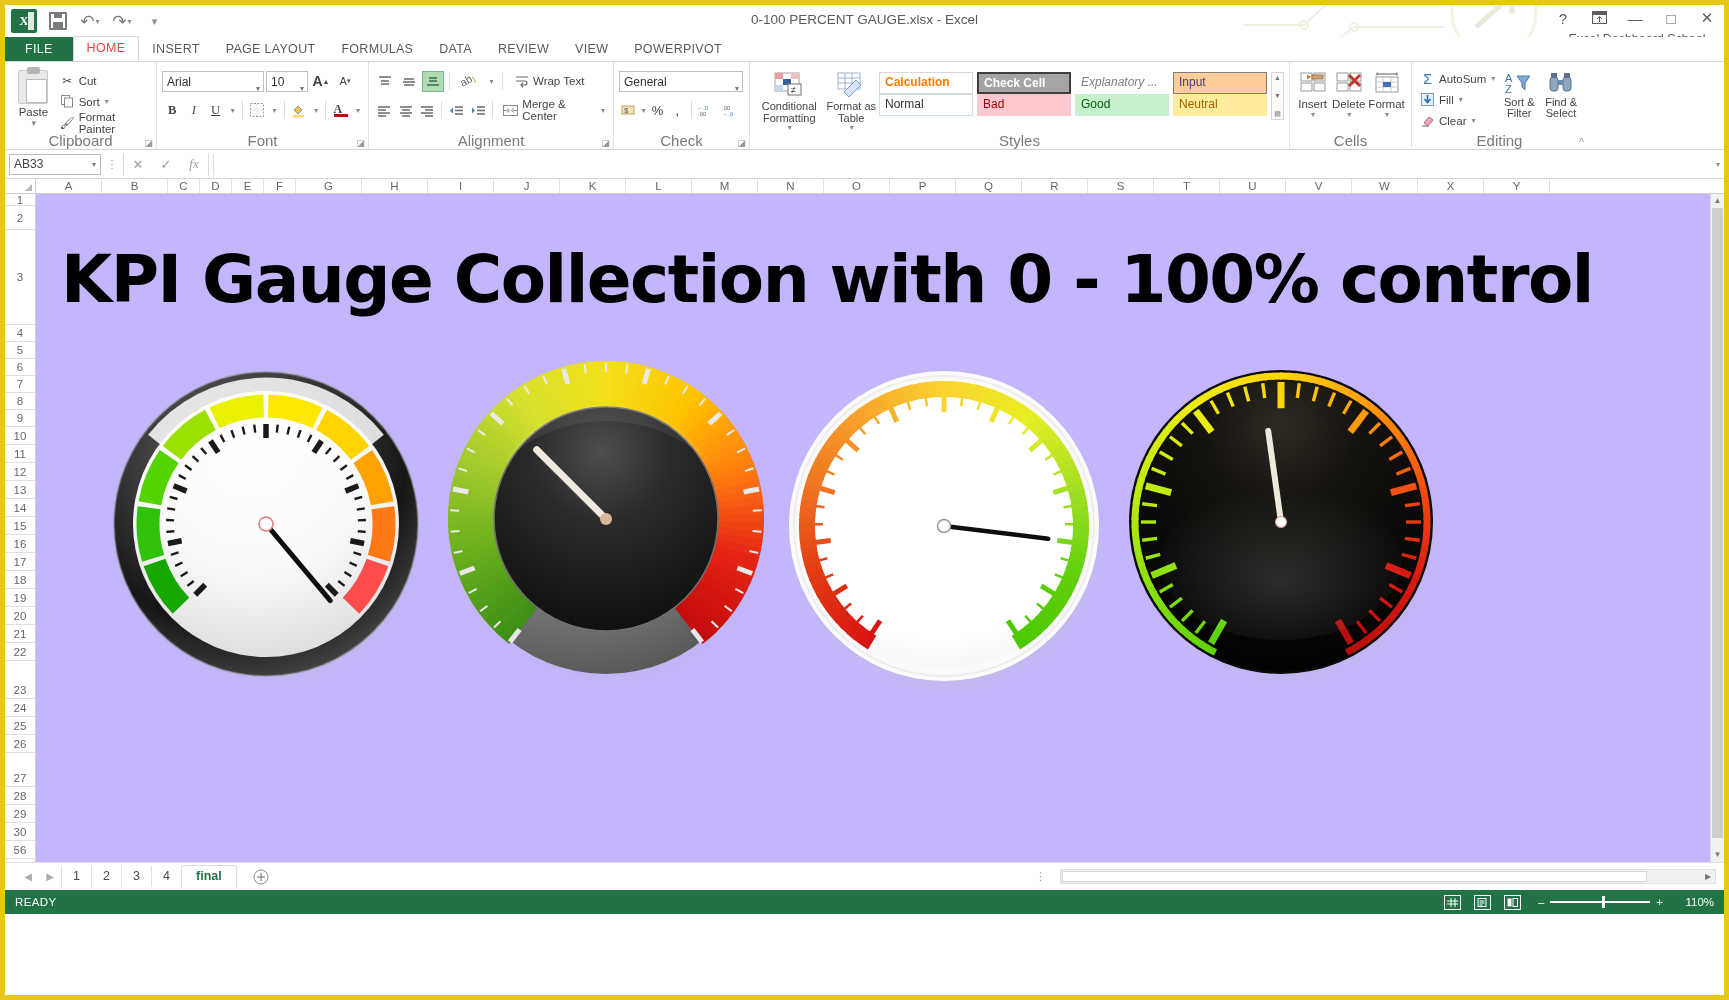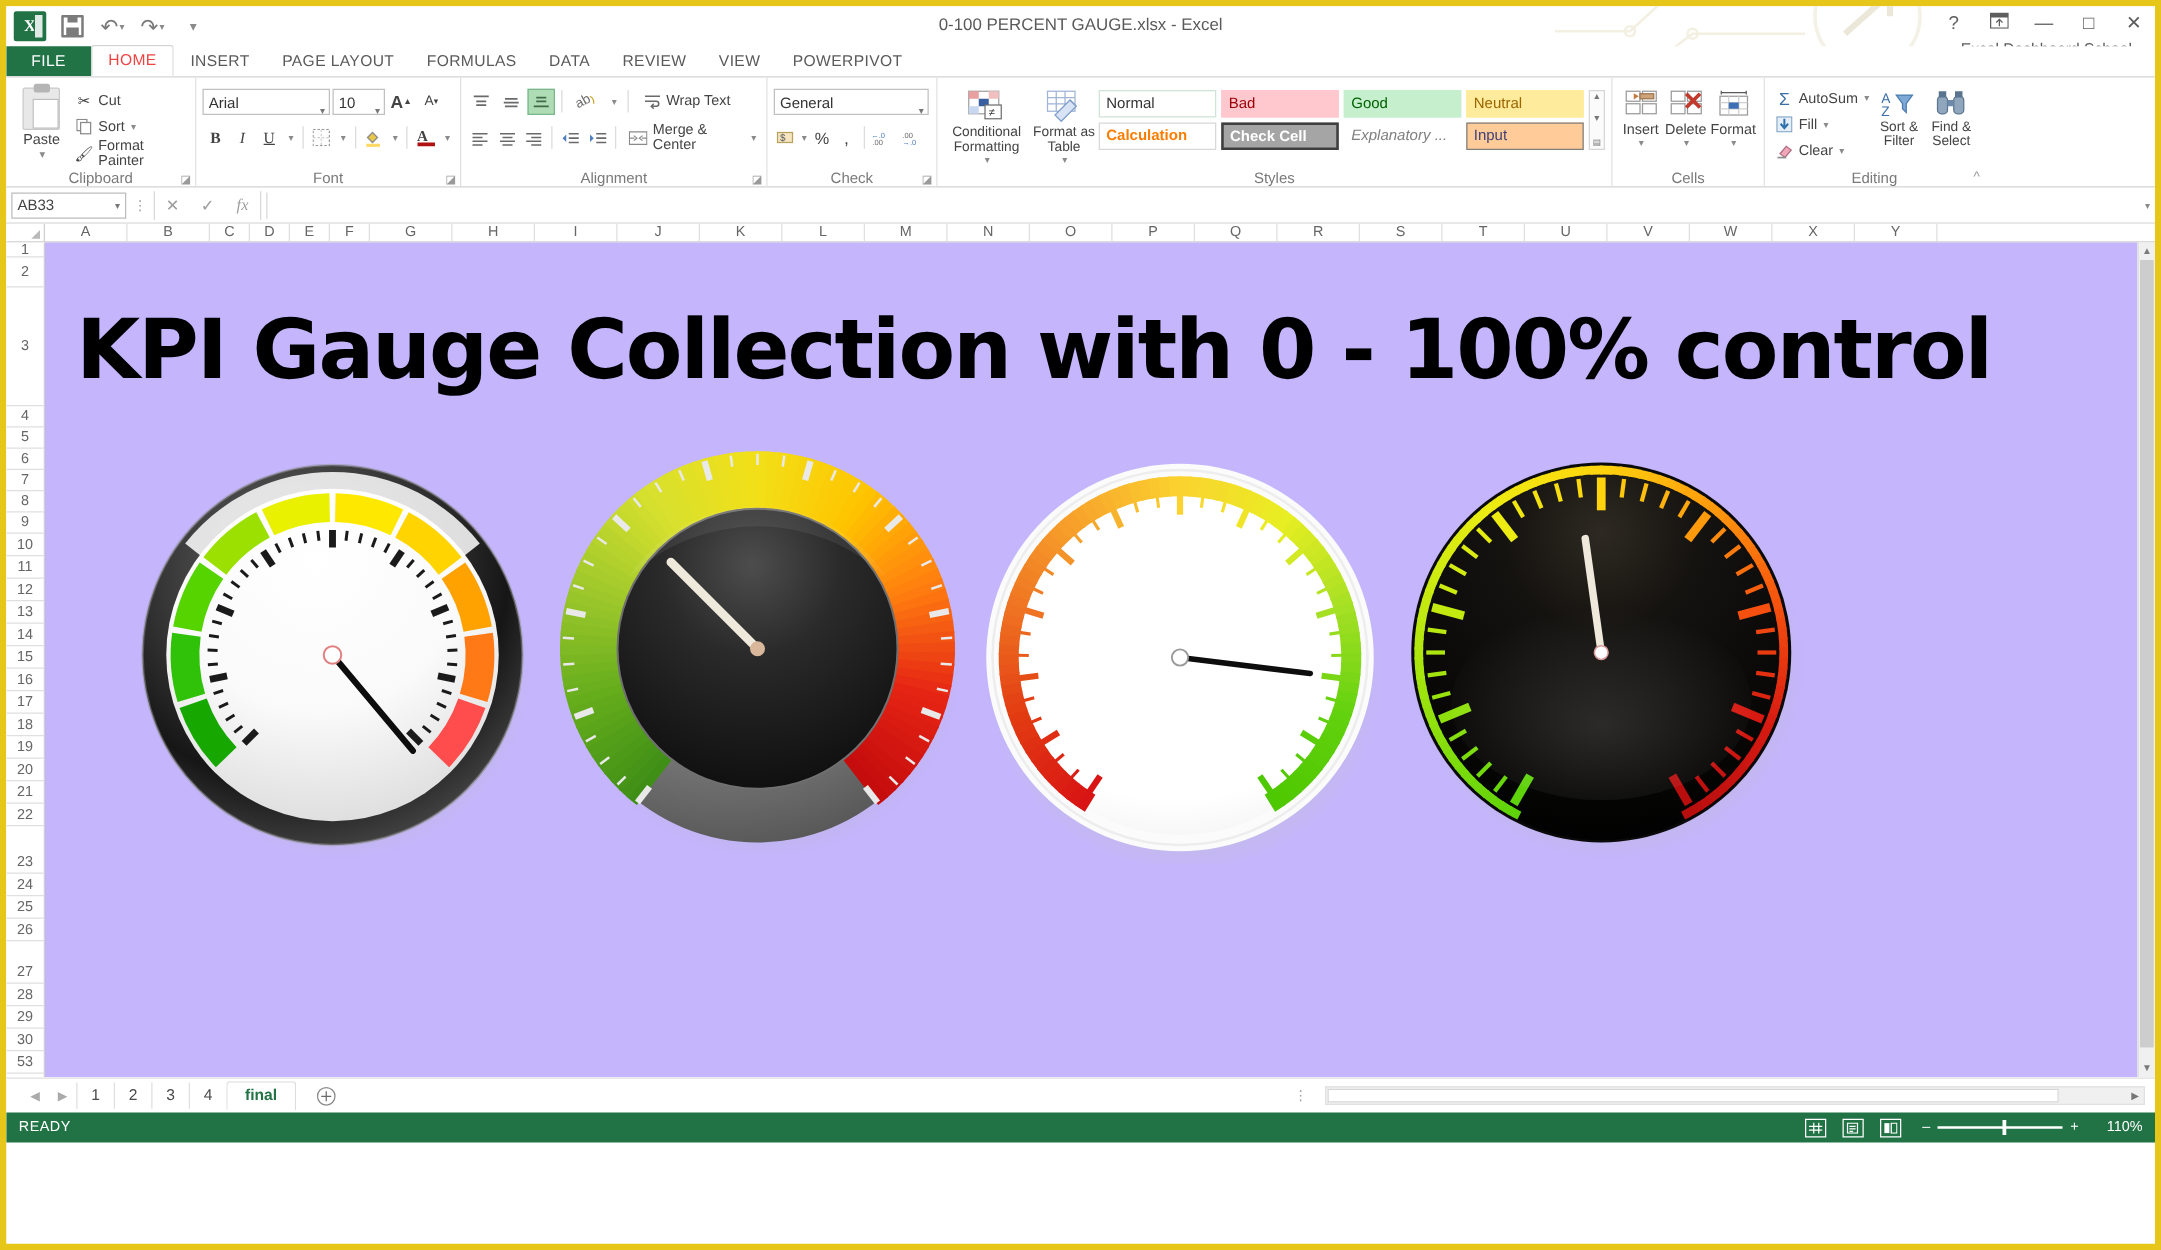--- a/index.html
+++ b/index.html
@@ -47,21 +47,21 @@
   .tab.file { background:#217346; color:#fff; padding:5px 20px 5px; font-weight:normal; }
   .tab.active { background:#fff; border:1px solid #d4d4d4; border-bottom:1px solid #fff;
                 color:#ef4444; position:relative; z-index:3; border-radius:2px 2px 0 0; }
 
   
   .ribbon { position:relative; height:89px; background:#fff; border-top:1px solid #d4d4d4;
             border-bottom:1px solid #d4d4d4; display:flex; }
   .grp { position:relative; height:88px; padding:3px 5px 0; border-right:1px solid #e2e2e2;
          display:flex; flex-direction:column;}
   .grp-label { position:absolute; bottom:1px; left:0; right:0; text-align:center;
-               font-size:12px; color:#7a7a7a; }
+               font-size:15px; color:#7a7a7a; }
   .grp-dlg { position:absolute; bottom:2px; right:3px; font-size:9px; color:#9a9a9a;}
   .grp-body { display:flex; flex:1; padding-top:2px;}
 
   .bigbtn { width:54px; display:flex; flex-direction:column; align-items:center;
             justify-content:flex-start; padding-top:3px; font-size:11.5px; color:#444;}
   .bigbtn .lbl { text-align:center; line-height:12px; margin-top:2px;}
   .smrow { display:flex; align-items:center; gap:4px; height:21px; font-size:11.5px; color:#444;
            padding:0 3px;}
   .smrow .ic { width:15px; height:15px; display:flex; align-items:center; justify-content:center;
                font-size:12px; }
@@ -475,31 +475,31 @@
               <rect x="2" y="1" width="22" height="16" fill="#fff" stroke="#9fb4d6"></rect>
               <path d="M2 6h22M2 11h22M9 1v16M16 1v16" stroke="#9fb4d6"></path>
               <path d="M8 20 L20 8 L25 13 L13 25 Z" fill="#d8e4f5" stroke="#7f9ec9"></path>
               <path d="M20 8 l5 5" stroke="#7f9ec9"></path>
             </svg>
           <span class="lbl" style="font-size:11px">Format as Table</span>
           <span class="caret" style="font-size:8px;margin-top:-1px">▾</span>
         </div>
         <div style="display:flex; gap:4px; padding-top:3px">
           <div>
+            <div style="display:flex;gap:4px">
+              <div class="styletile" style="background:#fff;color:#fa7d00;font-weight:bold;border-color:#d8d8d8"><span>Calculation</span></div>
+              <div class="styletile" style="background:#a5a5a5;color:#fff;font-weight:bold;border:2px solid #3f3f3f"><span>Check Cell</span></div>
+              <div class="styletile" style="background:#fff;color:#7f7f7f;font-style:italic;border-color:#fff"><span>Explanatory ...</span></div>
+              <div class="styletile" style="background:#ffcc99;color:#3f3f76;border:1px solid #7f7f7f"><span>Input</span></div>
+            </div>
             <div style="display:flex;gap:4px;margin-bottom:4px">
               <div class="styletile" style="background:#ffffff;color:#333;border-color:#cfe3d6"><span>Normal</span></div>
               <div class="styletile" style="background:#ffc7ce;color:#9c0006;border-color:#ffc7ce"><span>Bad</span></div>
               <div class="styletile" style="background:#c6efce;color:#006100;border-color:#c6efce"><span>Good</span></div>
               <div class="styletile" style="background:#ffeb9c;color:#9c6500;border-color:#ffeb9c"><span>Neutral</span></div>
-            </div>
-            <div style="display:flex;gap:4px">
-              <div class="styletile" style="background:#fff;color:#fa7d00;font-weight:bold;border-color:#d8d8d8"><span>Calculation</span></div>
-              <div class="styletile" style="background:#a5a5a5;color:#fff;font-weight:bold;border:2px solid #3f3f3f"><span>Check Cell</span></div>
-              <div class="styletile" style="background:#fff;color:#7f7f7f;font-style:italic;border-color:#fff"><span>Explanatory ...</span></div>
-              <div class="styletile" style="background:#ffcc99;color:#3f3f76;border:1px solid #7f7f7f"><span>Input</span></div>
             </div>
           </div>
           <div class="stylescroll">
             <span>▲</span>
               <span>▼</span>
               <span>▤</span>
           </div>
         </div>
       </div>
       <div class="grp-label">Styles</div>
@@ -667,21 +667,21 @@
           <div class="rh" style="height: 18px;">21</div>
           <div class="rh" style="height: 18px;">22</div>
           <div class="rh" style="height: 18px; margin-top: 20px;">23</div>
           <div class="rh" style="height: 18px;">24</div>
           <div class="rh" style="height: 18px;">25</div>
           <div class="rh" style="height: 18px;">26</div>
           <div class="rh" style="height: 18px; margin-top: 16px;">27</div>
           <div class="rh" style="height: 18px;">28</div>
           <div class="rh" style="height: 18px;">29</div>
           <div class="rh" style="height: 18px;">30</div>
-          <div class="rh" style="height: 18px;">53</div>
+          <div class="rh" style="height: 18px;">56</div>
           <div class="rh" style="height: 18px;">32</div>
           <div class="rh sel" style="height: 18px;">33</div>
         </div>
       <div class="canvas">
 
         <div class="sheet-title">KPI Gauge Collection with 0 - 100% control</div>
 
         <div class="gauges">
 
           <div class="gauge" style="left:45px; top:10px">

